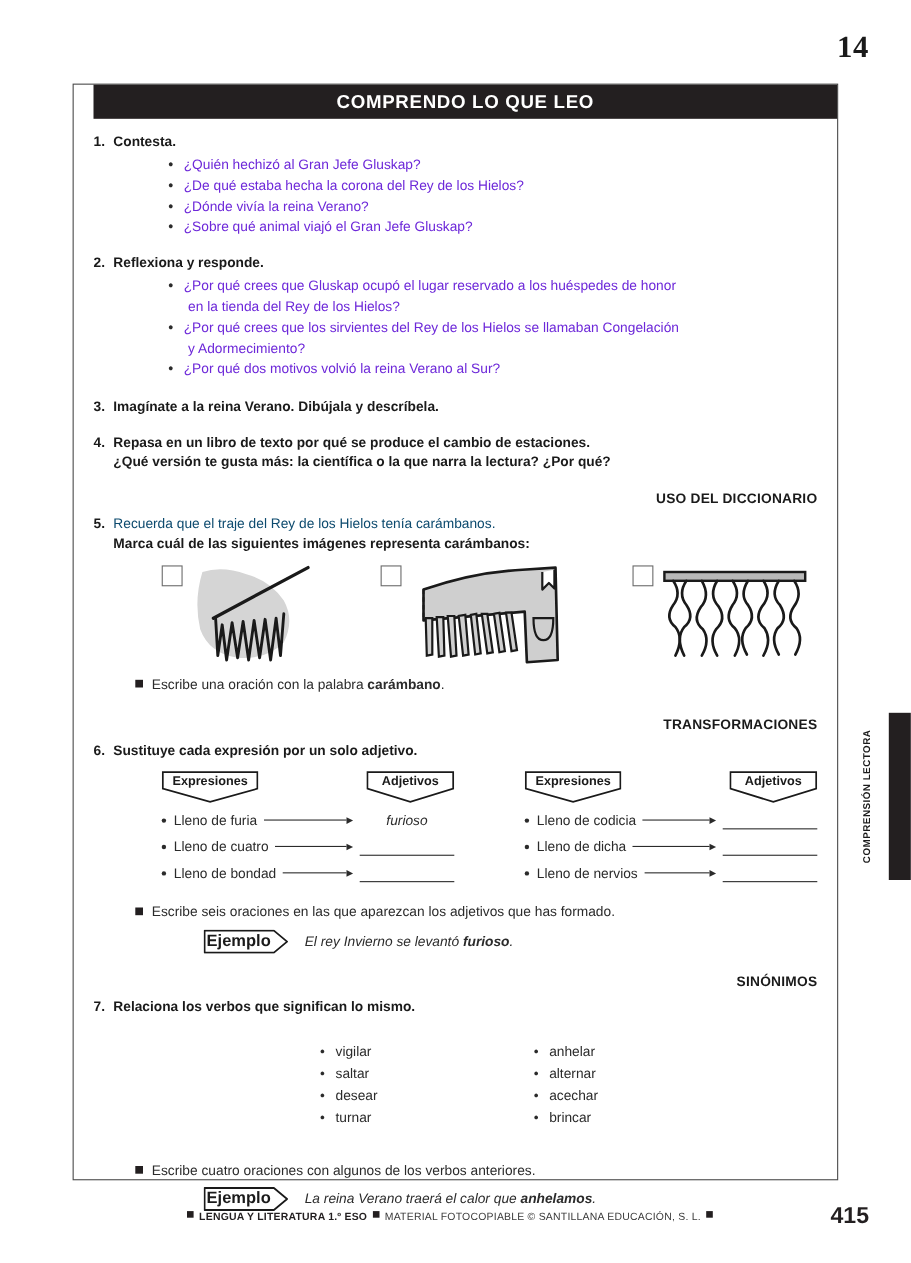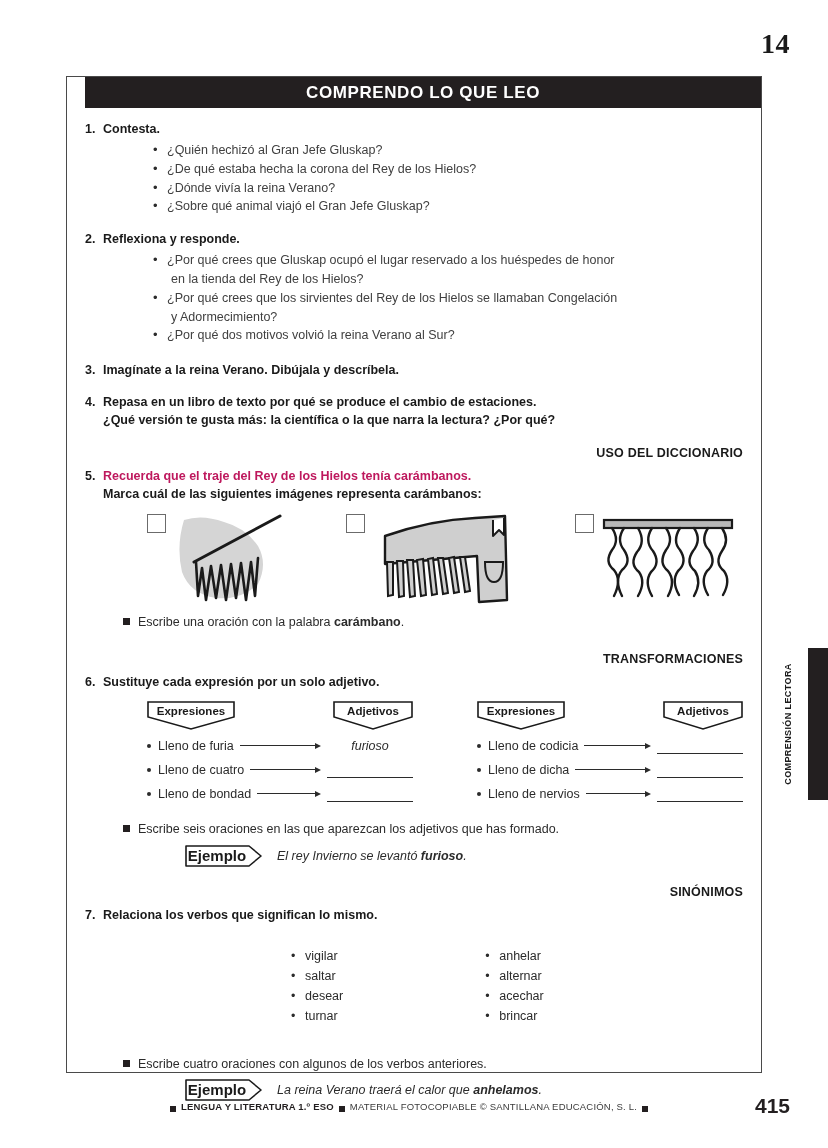--- a/index.html
+++ b/index.html
@@ -68,34 +68,34 @@
     line-height: 1.45;
   }
   .ex-num {
     width: 18px;
     flex: 0 0 18px;
     font-weight: bold;
   }
   .ex-title {
     font-weight: bold;
   }
-  .ex-title.regular { font-weight: bold; color: #be185d; }
+  .ex-title.regular { font-weight: normal; color: #0c4a6e; }
 
   .bullets {
     margin: 3px 0 0 0;
     padding: 0;
     list-style: none;
   }
   .bullets li {
     position: relative;
     padding-left: 14px;
     margin-left: 68px;
     font-size: 12.5px;
     line-height: 1.5;
-    color: #404040;
+    color: #6d28d9;
   }
   .bullets li::before {
     content: "\2022";
     position: absolute;
     left: 0;
     top: -1px;
     font-size: 13px;
     color: #2b2b2b;
   }
   .bullets li .cont { display: block; padding-left: 4px; }
@@ -312,21 +312,21 @@
     height: 30px;
   }
   .footer-text {
     position: absolute;
     left: 170px;
     top: 3px;
     font-size: 9.5px;
     color: #3a3a3a;
     letter-spacing: 0.2px;
     display: flex;
-    align-items: flex-end;
+    align-items: flex-start;
     gap: 5px;
   }
   .footer-text .fsq {
     width: 6px; height: 6px;
     background: #231f20;
     display: inline-block;
   }
   .footer-strong { font-weight: bold; color: #231f20; }
   .page-num-bottom {
     position: absolute;

